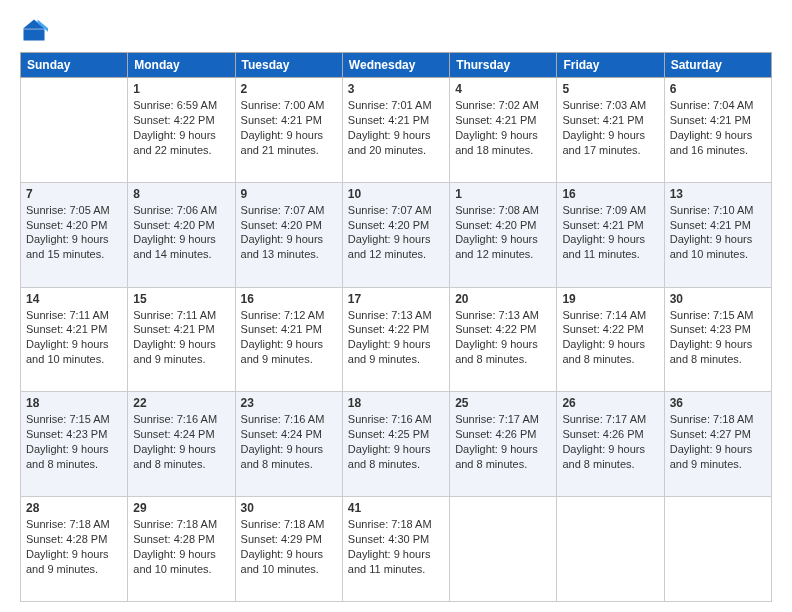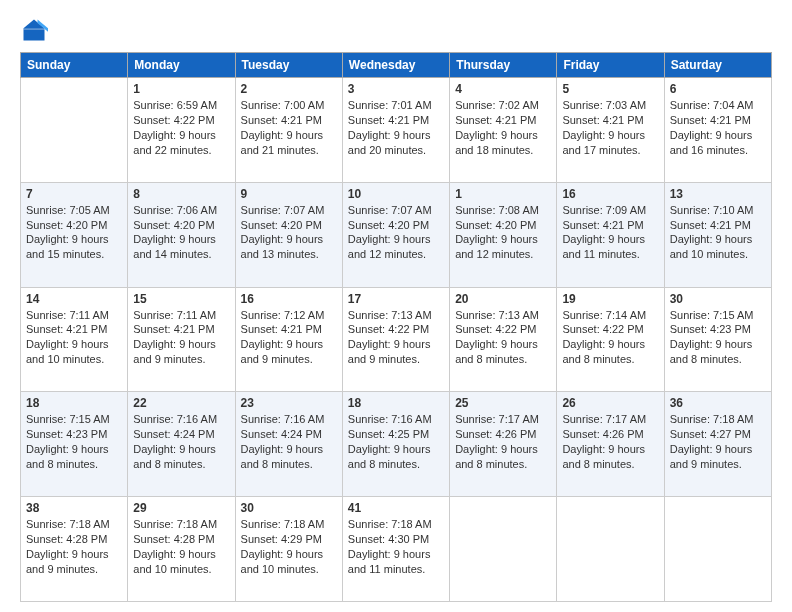--- a/index.html
+++ b/index.html
@@ -237,21 +237,21 @@
             <span class="day-number">26</span>
             <div class="day-info">Sunrise: 7:17 AM<br>Sunset: 4:26 PM<br>Daylight: 9 hours<br>and 8 minutes.</div>
           </td>
           <td>
             <span class="day-number">36</span>
             <div class="day-info">Sunrise: 7:18 AM<br>Sunset: 4:27 PM<br>Daylight: 9 hours<br>and 9 minutes.</div>
           </td>
         </tr>
         <tr class="row-white">
           <td>
-            <span class="day-number">38</span>
+            <span class="day-number">28</span>
             <div class="day-info">Sunrise: 7:18 AM<br>Sunset: 4:28 PM<br>Daylight: 9 hours<br>and 9 minutes.</div>
           </td>
           <td>
             <span class="day-number">29</span>
             <div class="day-info">Sunrise: 7:18 AM<br>Sunset: 4:28 PM<br>Daylight: 9 hours<br>and 10 minutes.</div>
           </td>
           <td>
             <span class="day-number">30</span>
             <div class="day-info">Sunrise: 7:18 AM<br>Sunset: 4:29 PM<br>Daylight: 9 hours<br>and 10 minutes.</div>
           </td>

